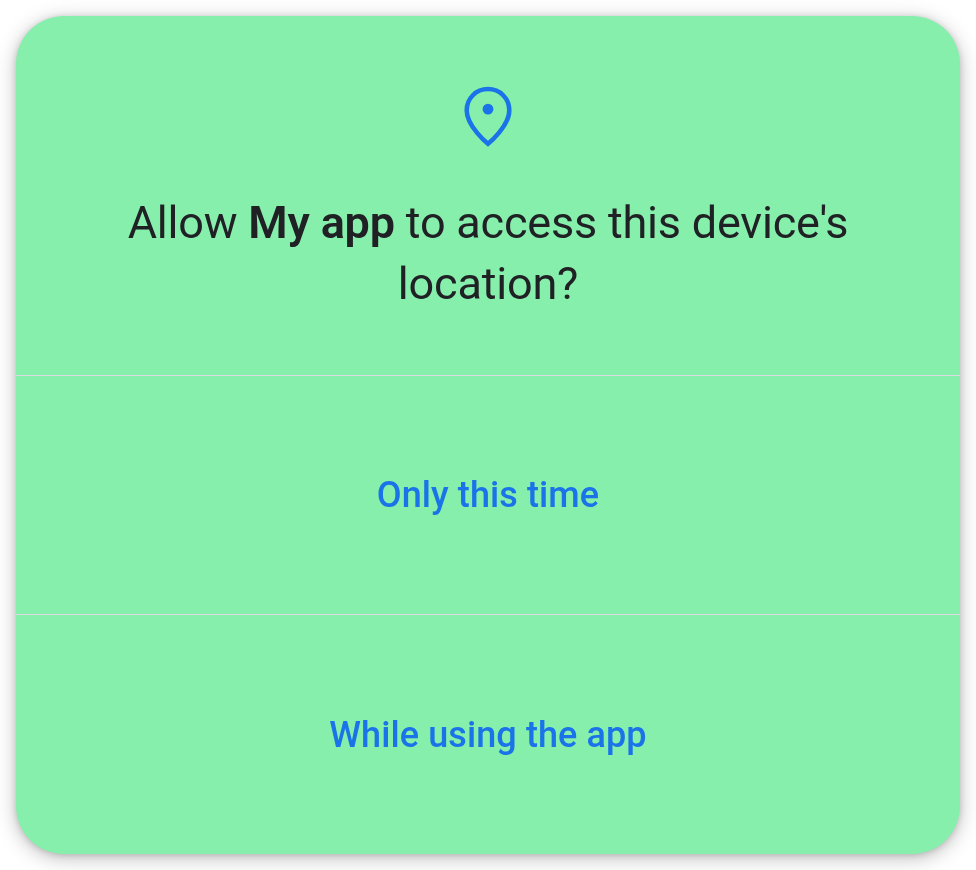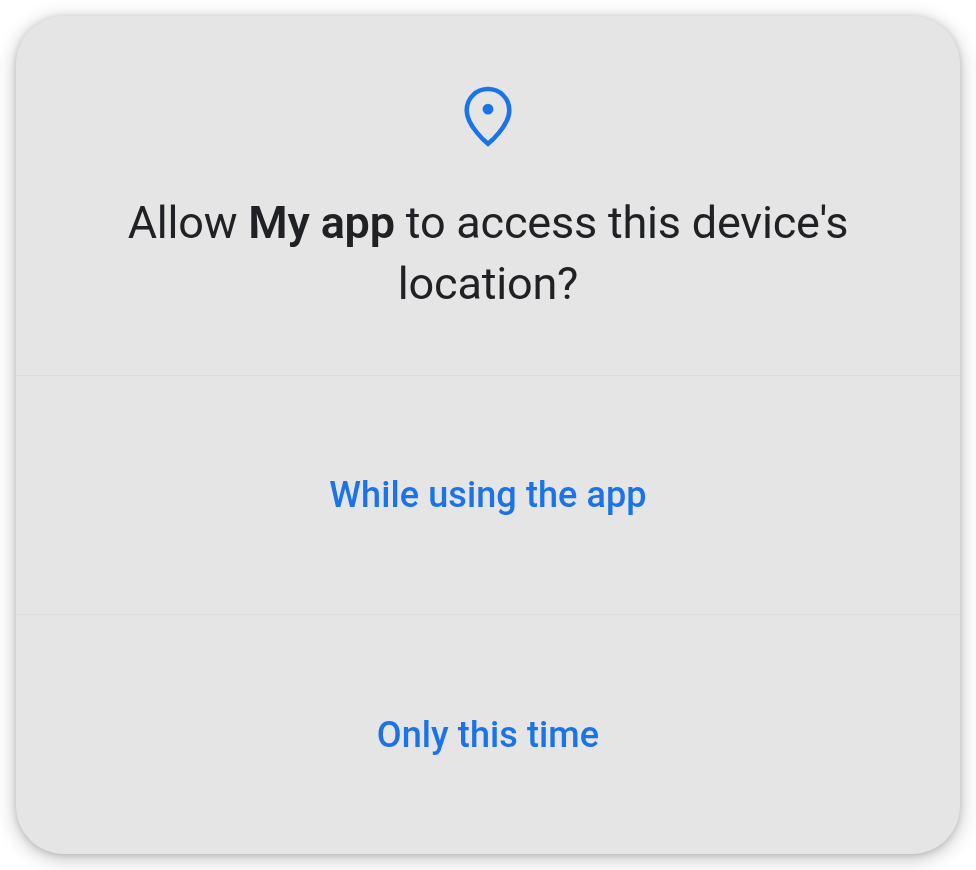--- a/index.html
+++ b/index.html
@@ -12,21 +12,21 @@
       height: 870px;
       font-family: 'Roboto', 'Helvetica Neue', Arial, sans-serif;
       display: flex;
       align-items: center;
       justify-content: center;
       background: #fff;
     }
     .dialog {
       width: 944px;
       height: 838px;
-      background: #e5e5e5;
+      background: #86efac;
       border-radius: 48px;
       box-shadow: 0 4px 20px rgba(0,0,0,0.25), 0 1px 6px rgba(0,0,0,0.15);
       overflow: hidden;
       display: flex;
       flex-direction: column;
     }
     .header {
       padding: 60px 60px 60px 60px;
       text-align: center;
       flex: 0 0 auto;
@@ -79,19 +79,19 @@
         <path d="M12 1.5 C6.2 1.5 1.7 6 1.7 11.8 C1.7 19.5 12 28 12 28 C12 28 22.3 19.5 22.3 11.8 C22.3 6 17.8 1.5 12 1.5 Z" fill="none"></path>
         <circle cx="12" cy="11.2" r="2.6" fill="#1a73e8" stroke="none"></circle>
       </svg>
     </div>
     <div class="title">
       <span>Allow </span><span class="bold">My app</span><span> to access this device's location?</span>
     </div>
   </div>
   <div class="options">
     <div class="option">
-      <span>While using the app</span>
+      <span>Only this time</span>
     </div>
     <div class="option">
-      <span>Only this time</span>
+      <span>While using the app</span>
     </div>
   </div>
 </div>
 
 </body></html>

